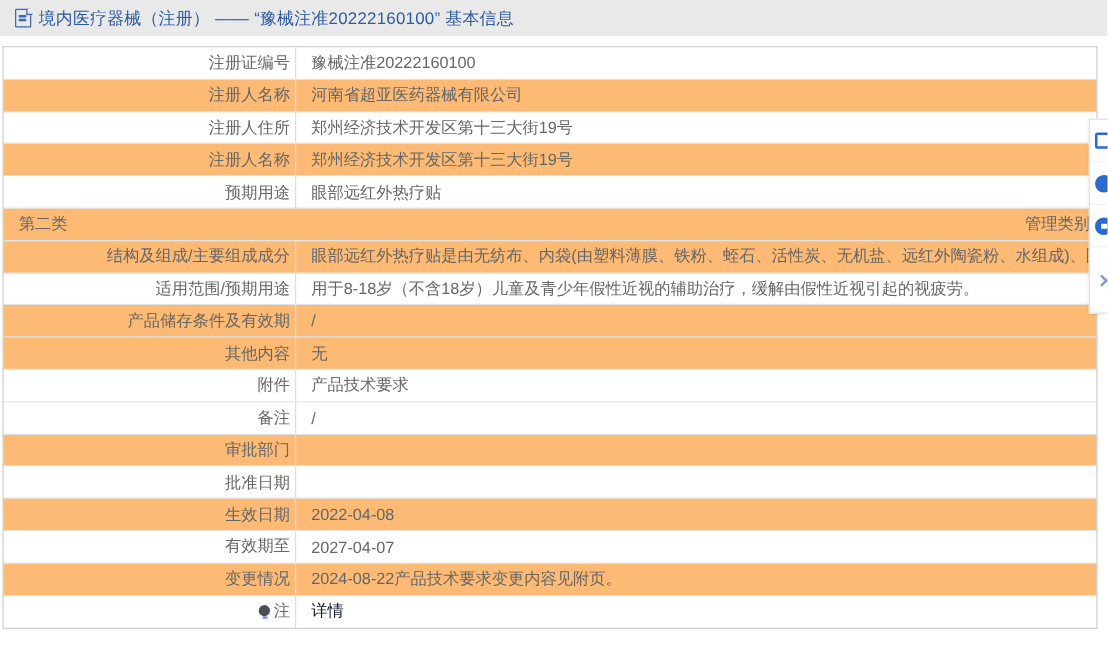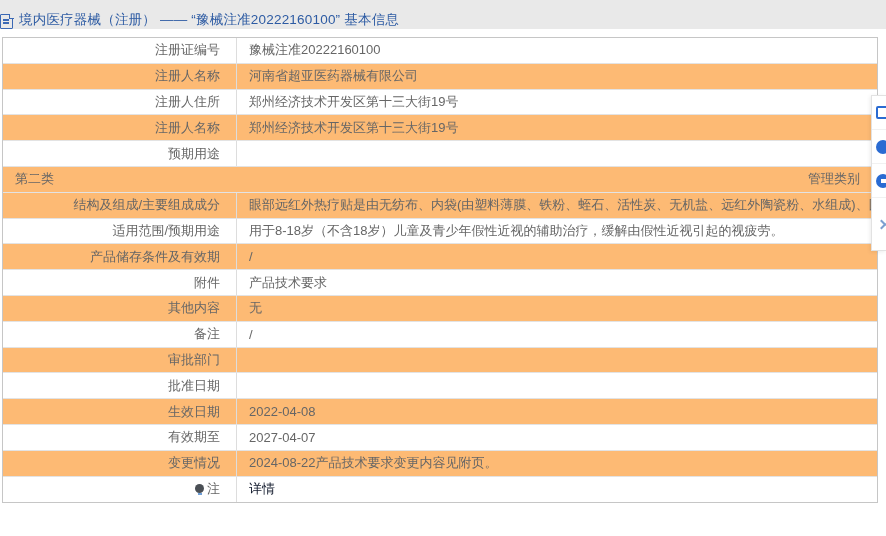--- a/index.html
+++ b/index.html
@@ -1,39 +1,39 @@
 <!DOCTYPE html>
 <html><head>
 <meta charset="utf-8">
 <style>
   * { margin:0; padding:0; box-sizing:border-box; }
   html,body { width:886px; height:536px; background:#fff; overflow:hidden;
     font-family:"Liberation Sans","DejaVu Sans",sans-serif; }
 
   
-  .topbar { height:29px; background:#e9e9e9; display:flex; align-items:flex-end;
-    padding:0 0; }
+  .topbar { height:29px; background:#e9e9e9; display:flex; align-items:center;
+    padding:0 12px; }
   .doc-icon { width:13px; height:15px; border:1.5px solid #3a68b5; border-radius:1px;
     position:relative; background:#e9e9e9; flex:0 0 auto; }
   .doc-icon::before { content:''; position:absolute; top:-1.5px; right:-1.5px;
     width:4px; height:4px; background:#e9e9e9; border-left:1.5px solid #3a68b5;
     border-bottom:1.5px solid #3a68b5; }
   .doc-icon::after { content:''; position:absolute; left:2px; top:4px; width:6px;
     height:1.5px; background:#3a68b5; box-shadow:0 3px 0 #3a68b5; }
   .page-title { color:#2d5ba3; font-size:13.5px; margin-left:6px; letter-spacing:.2px; }
 
   
   .table { position:absolute; top:37px; left:2px; width:876px;
     border:1px solid #c6c6c6; background:#fff; }
   .row { display:flex; height:25.8px; border-bottom:1px solid #e3e3e3; background:#fff; }
   .row:last-child { border-bottom:none; }
   .row.alt { background:#fdba74; }
   .cell { display:flex; align-items:center; font-size:13px; color:#666; }
   .cell.label { flex:0 0 234px; justify-content:flex-end; text-align:right;
-    padding-right:16px; border-right:1px solid #ddd; }
+    padding-right:4px; border-right:1px solid #ddd; }
   .cell.value { flex:1 1 auto; padding-left:12px; overflow:hidden; white-space:nowrap; }
   .cell.value a { color:#0f172a; text-decoration:none; }
 
   
   .note-icon { width:9px; height:11px; position:relative; display:inline-block;
     margin-right:3px; flex:0 0 auto; }
   .note-icon::before { content:''; position:absolute; top:0; left:0; width:9px;
     height:9px; border-radius:50%; background:#4a4f55; }
   .note-icon::after { content:''; position:absolute; bottom:0; left:2.5px; width:4px;
     height:2px; background:#6f9fd8; }
@@ -95,20 +95,23 @@
         <span>注册人名称</span>
       </div>
       <div class="cell value">
         <span>郑州经济技术开发区第十三大街19号</span>
       </div>
     </div>
     <div class="row">
       <div class="cell label">
         <span>预期用途</span>
       </div>
+      <div class="cell value">
+        <span>眼部远红外热疗贴</span>
+      </div>
     </div>
     <div class="row alt">
       <div class="cell value">
         <span>第二类</span>
       </div>
       <div class="cell label">
         <span>管理类别</span>
       </div>
     </div>
     <div class="row alt">
@@ -128,34 +131,34 @@
       </div>
     </div>
     <div class="row alt">
       <div class="cell label">
         <span>产品储存条件及有效期</span>
       </div>
       <div class="cell value">
         <span>/</span>
       </div>
     </div>
+    <div class="row alt">
+      <div class="cell label">
+        <span>其他内容</span>
+      </div>
+      <div class="cell value">
+        <span>无</span>
+      </div>
+    </div>
     <div class="row">
       <div class="cell label">
         <span>附件</span>
       </div>
       <div class="cell value">
         <span>产品技术要求</span>
-      </div>
-    </div>
-    <div class="row alt">
-      <div class="cell label">
-        <span>其他内容</span>
-      </div>
-      <div class="cell value">
-        <span>无</span>
       </div>
     </div>
     <div class="row">
       <div class="cell label">
         <span>备注</span>
       </div>
       <div class="cell value">
         <span>/</span>
       </div>
     </div>

